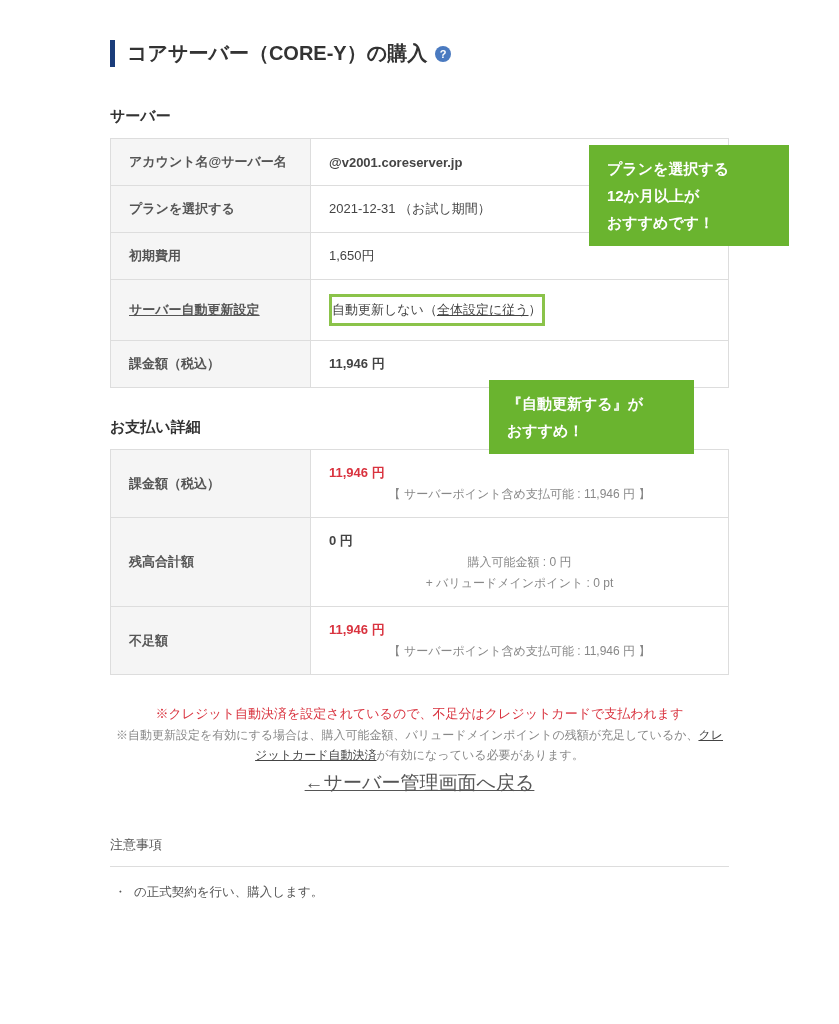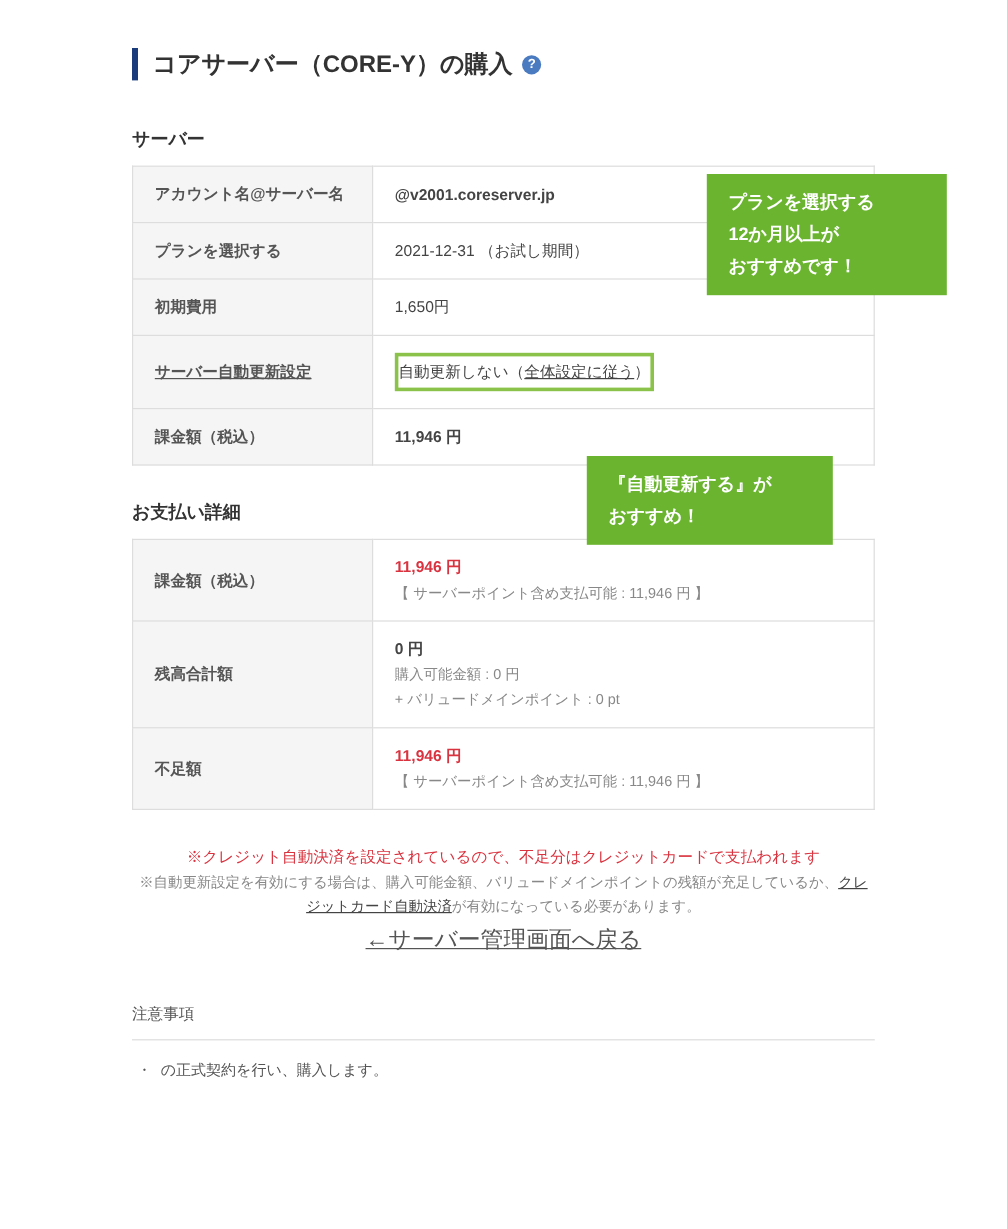--- a/index.html
+++ b/index.html
@@ -9,21 +9,21 @@
 .title-bar h1 { font-size: 20px; font-weight: bold; color: #333; }
 .help-icon { width: 16px; height: 16px; border-radius: 50%; background: #4a7ac0; color: #fff; font-size: 11px; display: inline-flex; align-items: center; justify-content: center; font-weight: bold; }
 .section-title { font-size: 15px; font-weight: bold; margin-bottom: 12px; color: #333; }
 table.info { width: 100%; border-collapse: collapse; border: 1px solid #ddd; margin-bottom: 30px; }
 table.info th, table.info td { border: 1px solid #ddd; padding: 14px 18px; text-align: left; vertical-align: middle; }
 table.info th { background: #f5f5f5; font-weight: bold; color: #555; width: 200px; font-size: 13px; }
 table.info td { background: #fff; font-size: 13px; color: #444; }
 .center { text-align: center; }
 .bold { font-weight: bold; }
 .red { color: #d9333f; font-weight: bold; }
-.gray-sub { color: #888; font-size: 12px; margin-top: 4px; }
+.gray-sub { color: #888; font-size: 12px; margin-top: 4px; text-align: center; }
 .highlight-green { border: 3px solid #8bc34a; display: inline-block; padding: 0; }
 .select-wrap { border: 1px solid #bbb; padding: 6px 28px 6px 10px; background: #fff; position: relative; font-size: 13px; display: inline-block; min-width: 260px; }
 .select-wrap::after { content: "▾"; position: absolute; right: 8px; top: 50%; transform: translateY(-50%); color: #888; font-size: 10px; }
 .underline-link { text-decoration: underline; color: #444; }
 .callout-green { position: absolute; background: #6ab42f; color: #fff; font-weight: bold; padding: 10px 18px; font-size: 15px; line-height: 1.8; text-align: left; }
 .callout1 { top: 145px; right: 50px; width: 200px; }
 .callout2 { top: 380px; right: 145px; width: 205px; padding-left: 18px; }
 .note-red { color: #d9333f; text-align: center; font-size: 13px; margin: 10px 0 2px; }
 .note-gray { color: #888; text-align: center; font-size: 12px; margin-bottom: 4px; line-height: 1.7; }
 .btn-buy-wrap { text-align: center; margin: 18px 0 16px; }

